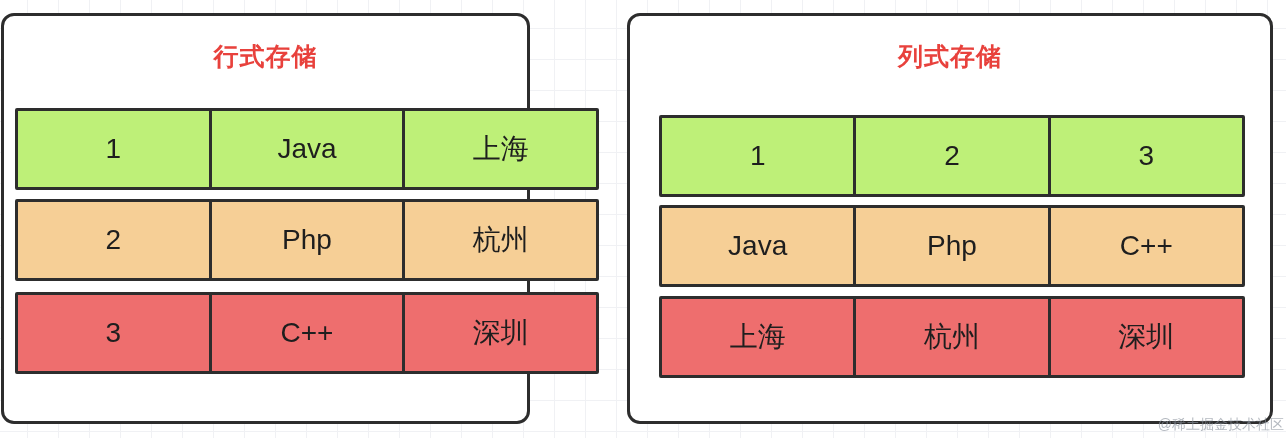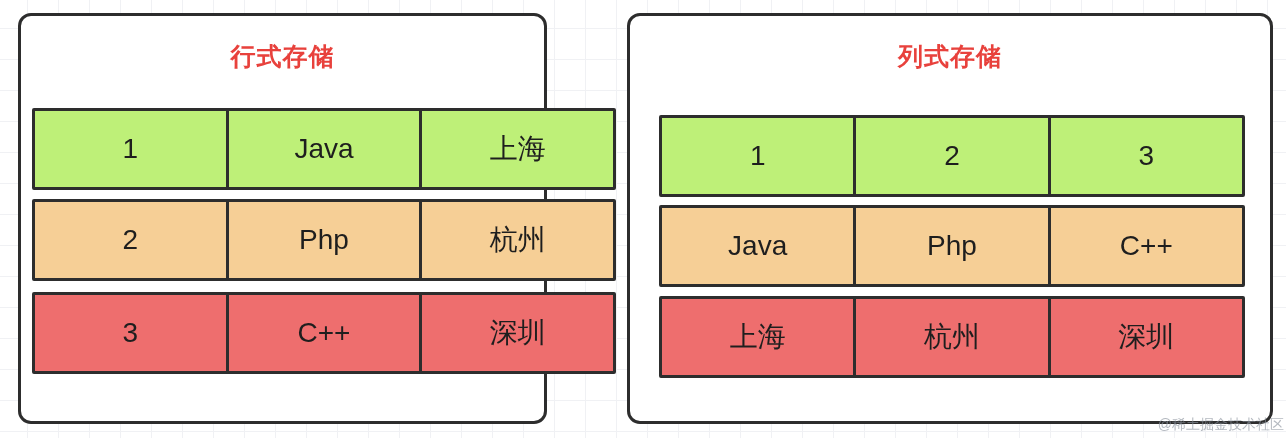--- a/index.html
+++ b/index.html
@@ -24,21 +24,21 @@
 
   .panel {
     position: absolute;
     top: 13px;
     height: 411px;
     background: #ffffff;
     border: 3.5px solid var(--border, #2d2d2d);
     border-radius: 13px;
     box-sizing: border-box;
   }
-  .panel.left  { left: 18px;  width: 529px; }
+  .panel.left  { left: 1px;  width: 529px; }
   .panel.right { left: 627px; width: 646px; }
 
   .panel-title {
     position: absolute;
     top: 24px;
     left: 0;
     width: 100%;
     text-align: center;
     font-size: 25px;
     font-weight: bold;

